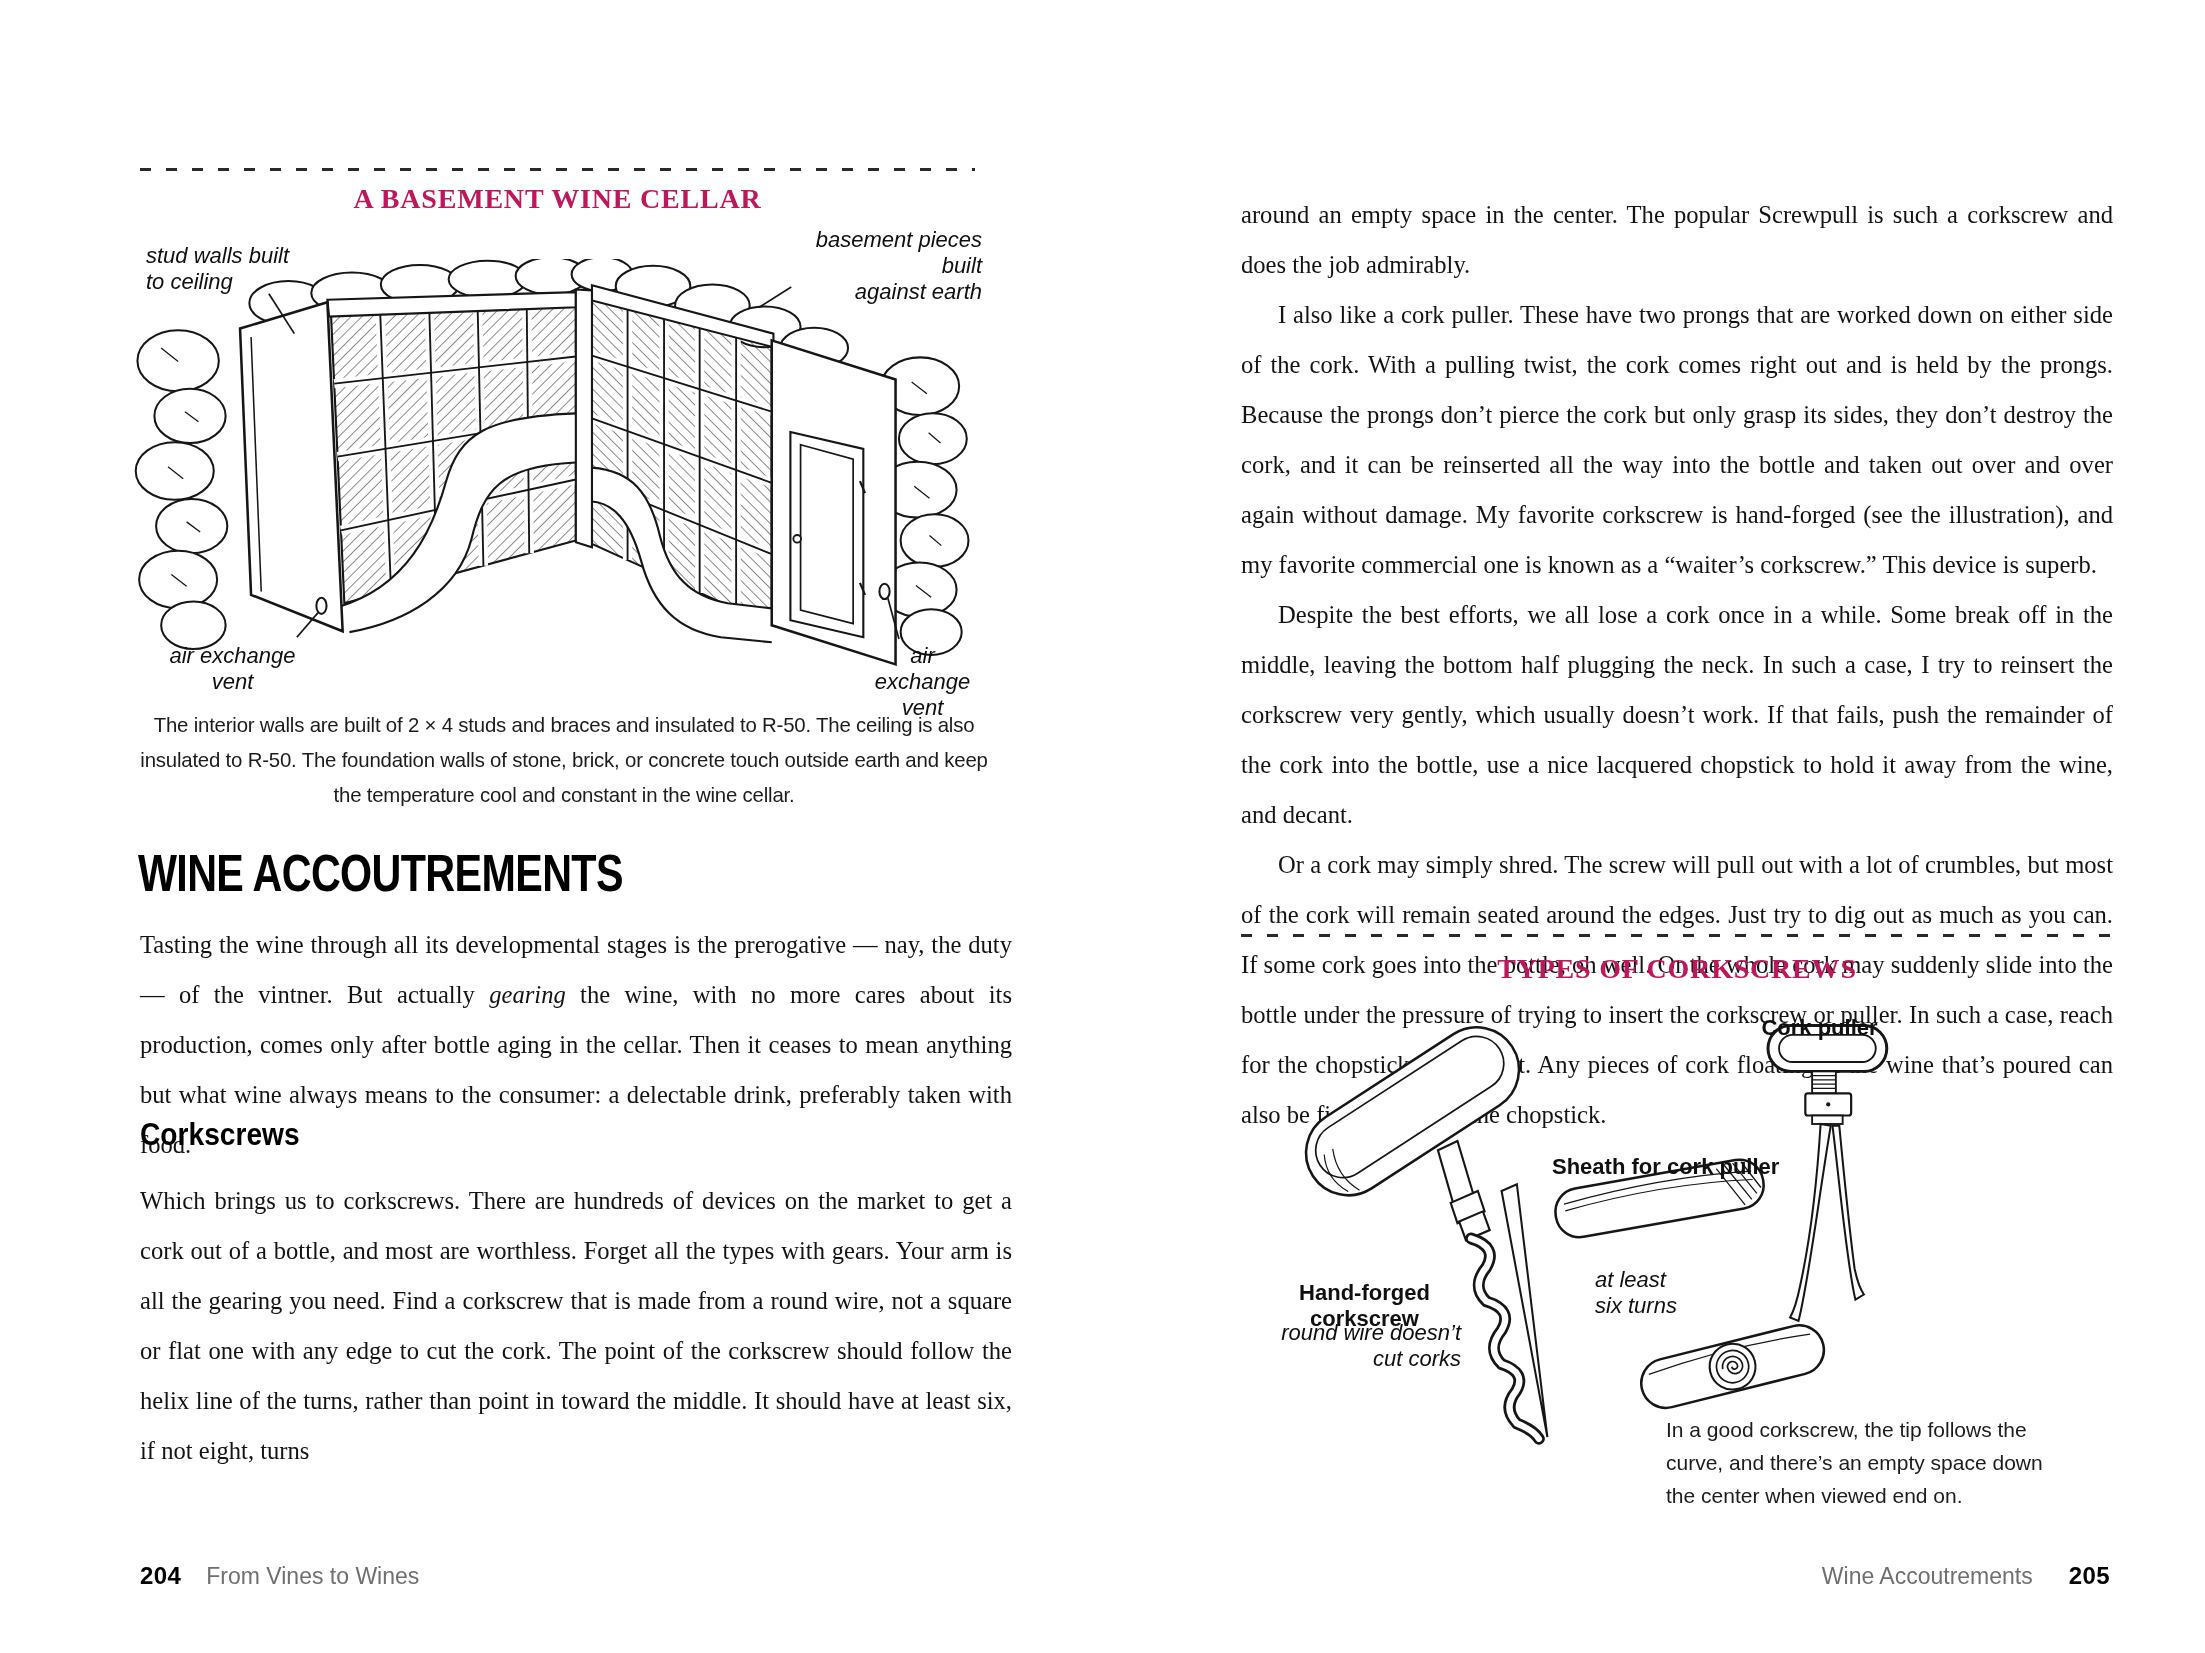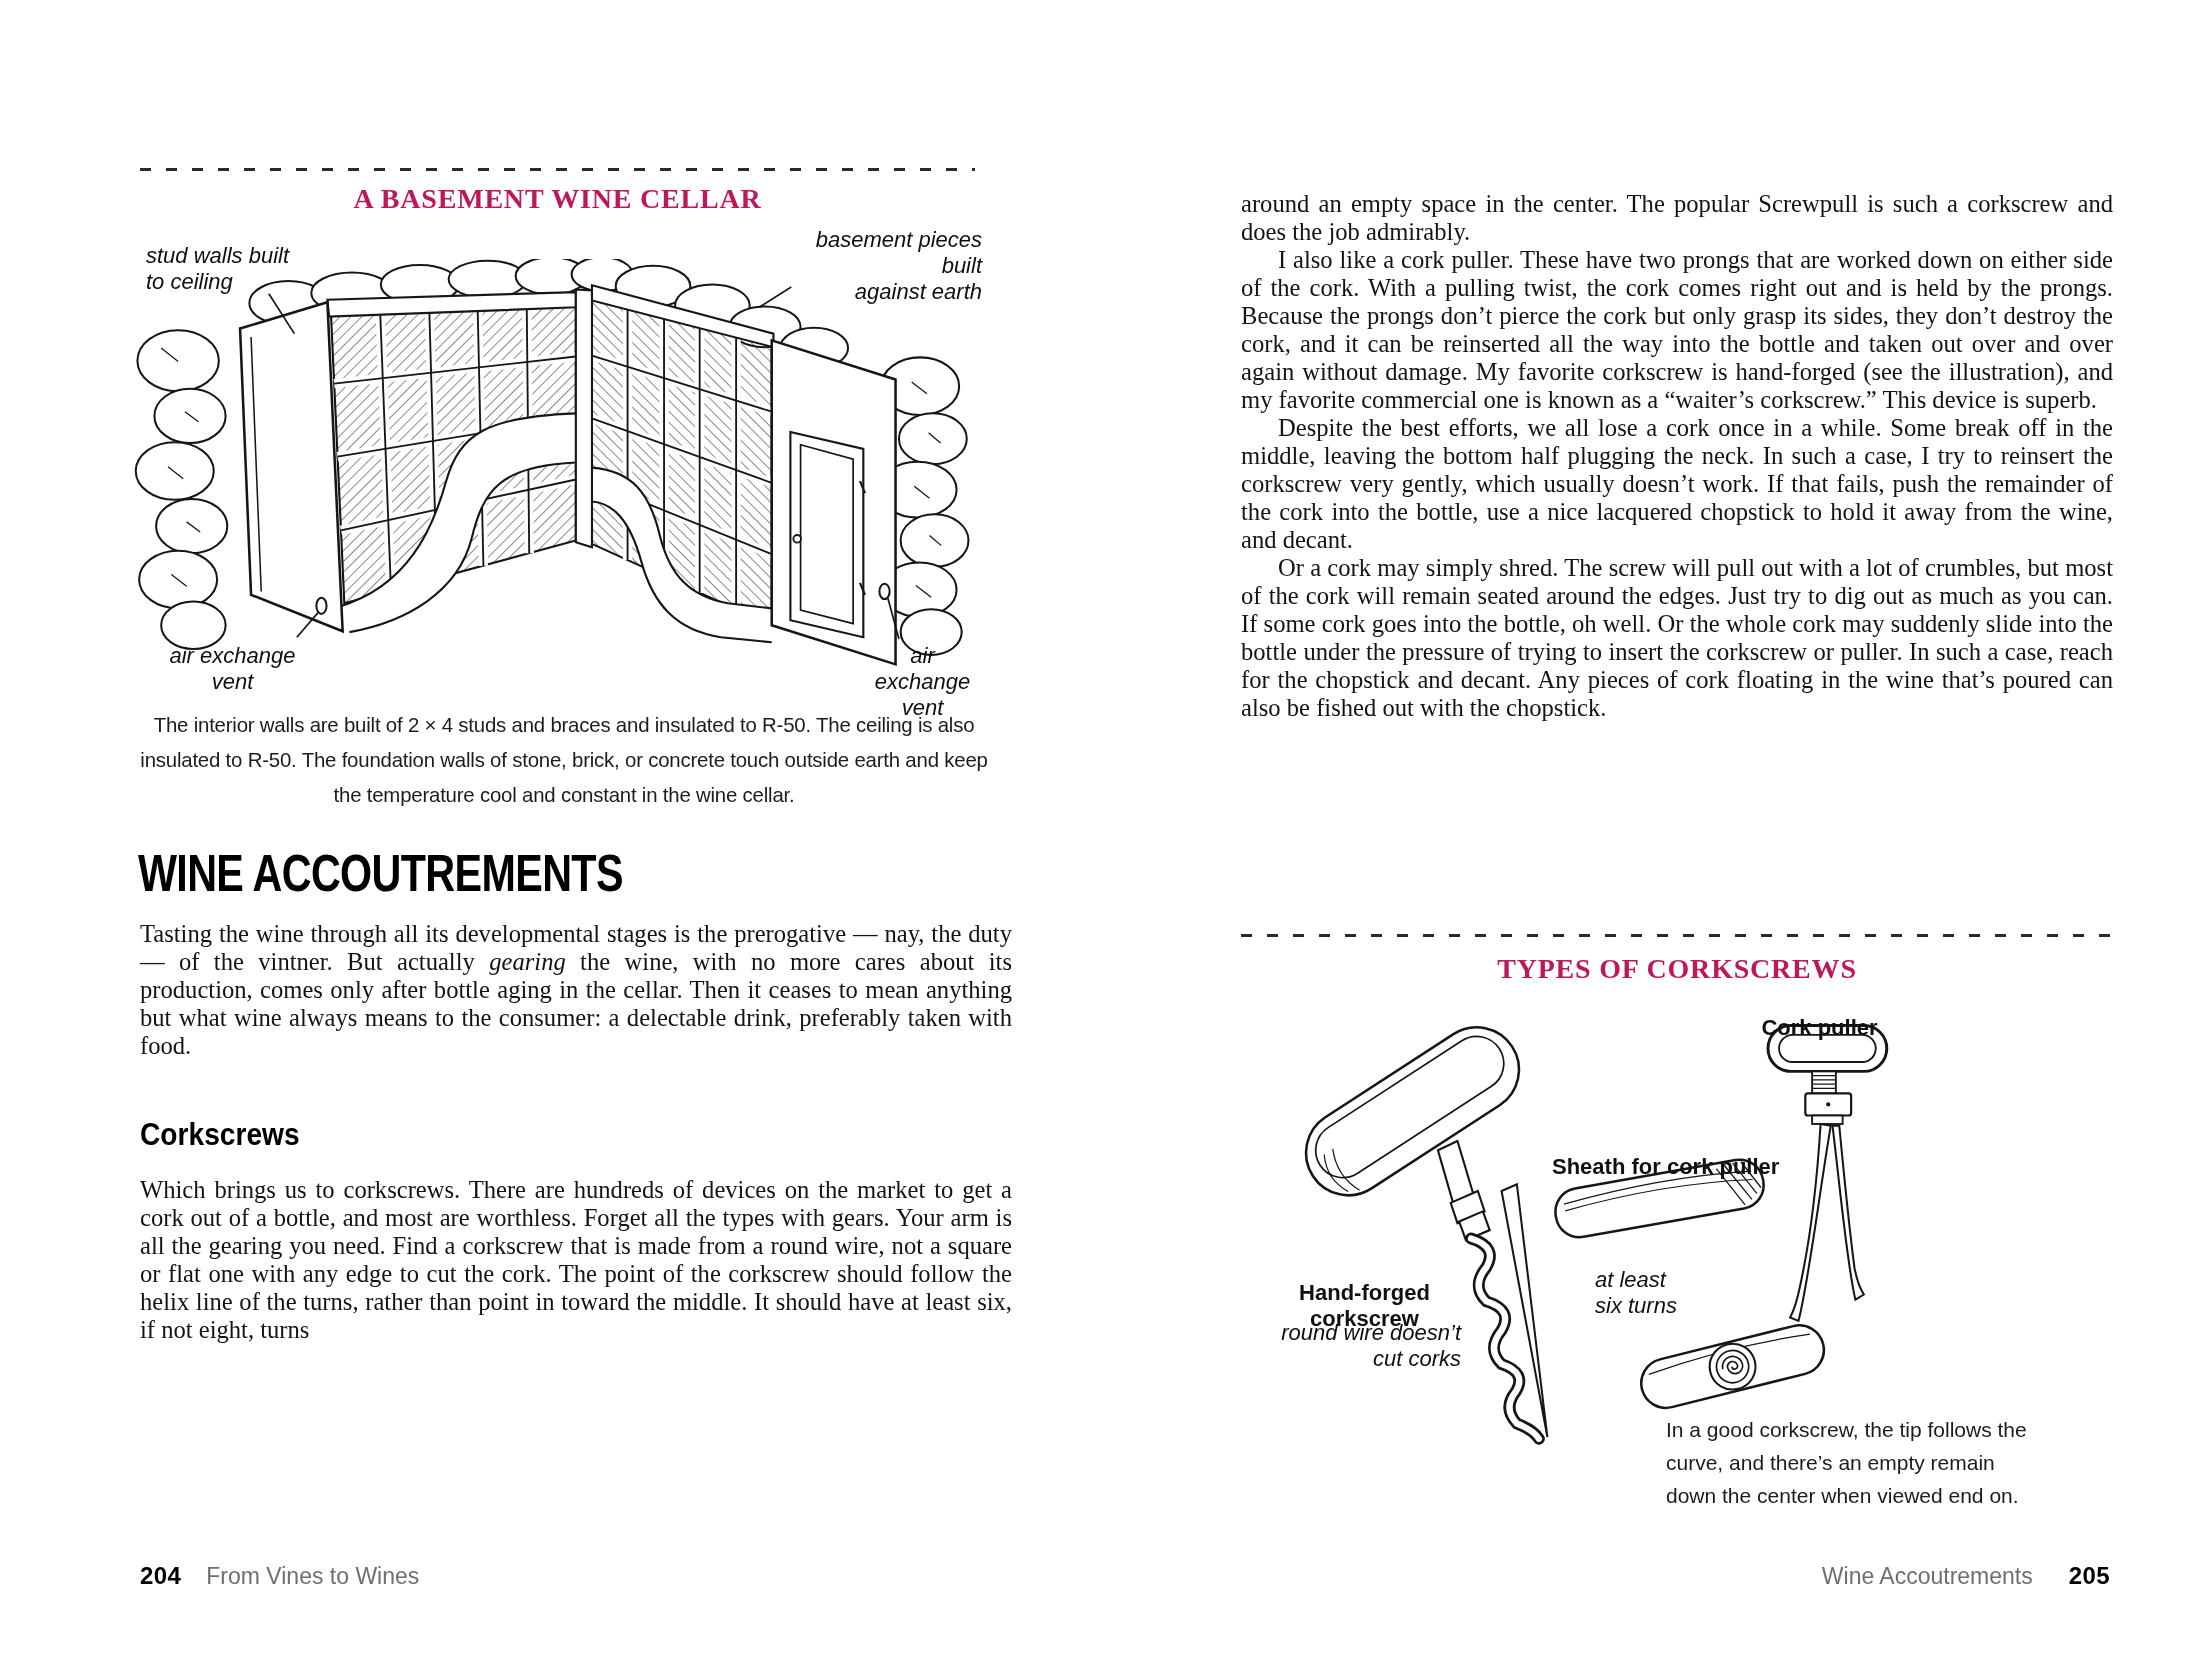--- a/index.html
+++ b/index.html
@@ -3,21 +3,21 @@
 <meta charset="utf-8">
 <style>
   html,body{margin:0;padding:0;background:#e8e8e8;}
   .canvas{position:relative;width:2205px;height:1654px;background:#ffffff;overflow:hidden;
           font-family:"Liberation Sans",sans-serif;color:#131313;}
   .dash{position:absolute;height:2.5px;
         background:repeating-linear-gradient(90deg,#2a2a2a 0 11px,transparent 11px 26px);}
   .fig-title{position:absolute;font-family:"Liberation Serif",serif;font-weight:700;
              font-size:28px;letter-spacing:0.8px;text-align:center;color:#be185d;}
   .body-text{position:absolute;font-family:"Liberation Serif",serif;font-size:24.6px;
-             line-height:28px;text-align:justify;color:#131313;}
+             line-height:50px;text-align:justify;color:#131313;}
   .body-text p{margin:0;}
   .body-text p.ind{text-indent:37px;}
   .h1{position:absolute;font-weight:700;font-size:51px;line-height:1;color:#000;
       transform:scaleX(0.81);transform-origin:left top;letter-spacing:-0.8px;white-space:nowrap;}
   .h2{position:absolute;font-weight:700;font-size:32px;line-height:1;color:#000;
       transform:scaleX(0.88);transform-origin:left top;white-space:nowrap;}
   .lbl{position:absolute;font-size:22px;line-height:26px;color:#101010;white-space:pre-line;}
   .lbl.i{font-style:italic;}
   .lbl.b{font-weight:700;margin-top:26px;}
   .lbl.c{text-align:center;}
@@ -236,21 +236,21 @@
 
   <div class="lbl b c" style="left:1743px;top:989px;width:153px;">Cork puller</div>
   <div class="lbl b" style="left:1552px;top:1128px;width:246px;">Sheath for cork puller</div>
   <div class="lbl b c" style="left:1288px;top:1254px;width:153px;">Hand-forged
 corkscrew</div>
   <div class="lbl i" style="left:1555px;top:1267px;width:110px;margin-left:40px;">at least
 six turns</div>
   <div class="lbl i r" style="left:1279px;top:1320px;width:182px;">round wire doesn’t
 cut corks</div>
 
-  <div class="caption cap-right" style="left:1666px;top:1413px;width:383px;">In a good corkscrew, the tip follows the curve, and there’s an empty remain down the center when viewed end on.</div>
+  <div class="caption cap-right" style="left:1666px;top:1413px;width:383px;">In a good corkscrew, the tip follows the curve, and there’s an empty space down the center when viewed end on.</div>
 
   <div class="footer" style="right:95px;top:1562px;gap:36px;">
     <span>Wine Accoutrements</span>
     <span class="pageno">205</span>
   </div>
 
 </div>
 
 
 </body></html>

